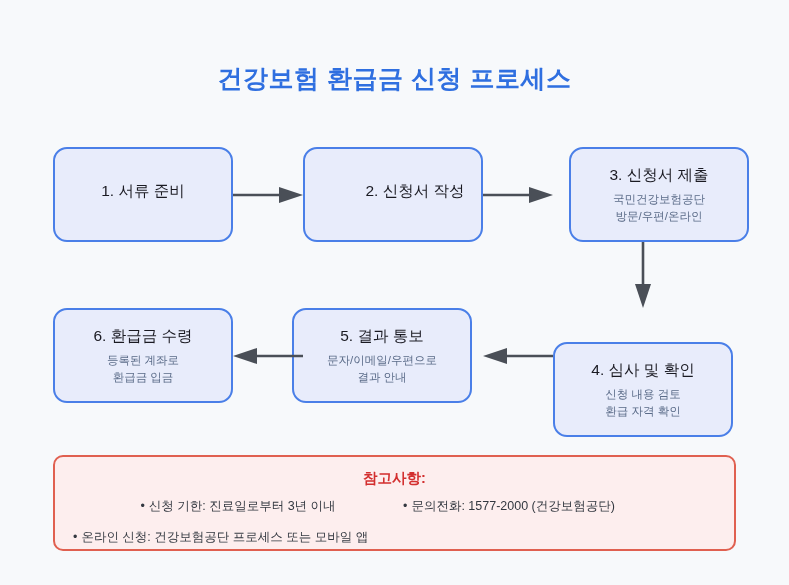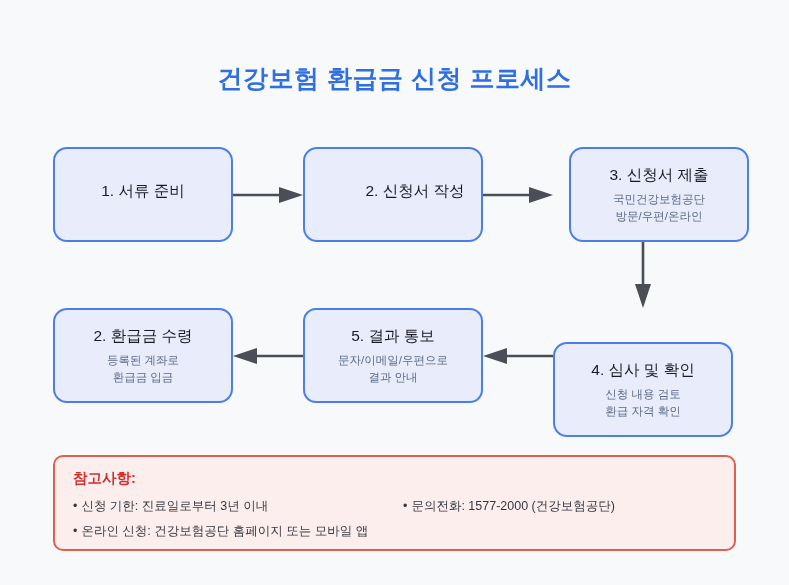--- a/index.html
+++ b/index.html
@@ -58,21 +58,21 @@
     line-height: 1.45;
     white-space: pre-line;
   }
 
   
   #box-1 { left: 53px;  top: 147px; }
   #box-2 { left: 303px; top: 147px; padding-left: 44px; }
   #box-3 { left: 569px; top: 147px; }
   
   #box-4 { left: 553px; top: 308px; margin-top: 34px; }
-  #box-5 { left: 303px; top: 308px; border-radius: 13px; }
+  #box-5 { left: 292px; top: 308px; }
   #box-6 { left: 53px;  top: 308px; }
 
   
   .arrow { position: absolute; }
 
   .arrow-h {
     width: 70px;
     height: 22px;
     top: 184px;
   }
@@ -96,30 +96,31 @@
   .notes-panel {
     position: absolute;
     left: 53px;
     top: 455px;
     width: 683px;
     height: 96px;
     background: #fdeeee;
     border: 2px solid #e06050;
     border-radius: 10px;
     padding: 12px 18px 10px 18px;
+    text-align: center;
   }
 
   .notes-title {
     font-size: 14.5px;
     font-weight: bold;
     color: #d32f2f;
     margin-bottom: 9px;
   }
 
-  .notes-rows { display: flex; flex-direction: column; gap: 6px; }
+  .notes-rows { display: flex; flex-direction: column; gap: 12px; }
 
   .notes-row { display: flex; }
 
   .note-item {
     font-size: 12.5px;
     color: #333840;
     line-height: 1.5;
     white-space: nowrap;
   }
 
@@ -152,21 +153,21 @@
 환급 자격 확인</div>
 </div>
 
 <div class="flow-box" id="box-5">
   <div class="box-title">5. 결과 통보</div>
   <div class="box-desc">문자/이메일/우편으로
 결과 안내</div>
 </div>
 
 <div class="flow-box" id="box-6">
-  <div class="box-title">2. 환급금 수령</div>
+  <div class="box-title">6. 환급금 수령</div>
   <div class="box-desc">등록된 계좌로
 환급금 입금</div>
 </div>
 
 <div class="arrow arrow-h" id="arrow-1-2">
   <svg width="70" height="22" viewBox="0 0 70 22">
     <line x1="0" y1="11" x2="48" y2="11" stroke="#4a4f57" stroke-width="2.6"></line>
     <polygon points="46,3 70,11 46,19" fill="#4a4f57"></polygon>
   </svg>
 </div>
@@ -205,17 +206,17 @@
     <div class="notes-row">
       <div class="note-item note-col-1">
         <span class="bullet">•</span><span>신청 기한: 진료일로부터 3년 이내</span>
       </div>
       <div class="note-item">
         <span class="bullet">•</span><span>문의전화: 1577-2000 (건강보험공단)</span>
       </div>
     </div>
     <div class="notes-row">
       <div class="note-item">
-        <span class="bullet">•</span><span>온라인 신청: 건강보험공단 홈페이지 또는 모바일 앱</span>
+        <span class="bullet">•</span><span>온라인 신청: 건강보험공단 프로세스 또는 모바일 앱</span>
       </div>
     </div>
   </div>
 </div>
 
 </body></html>

